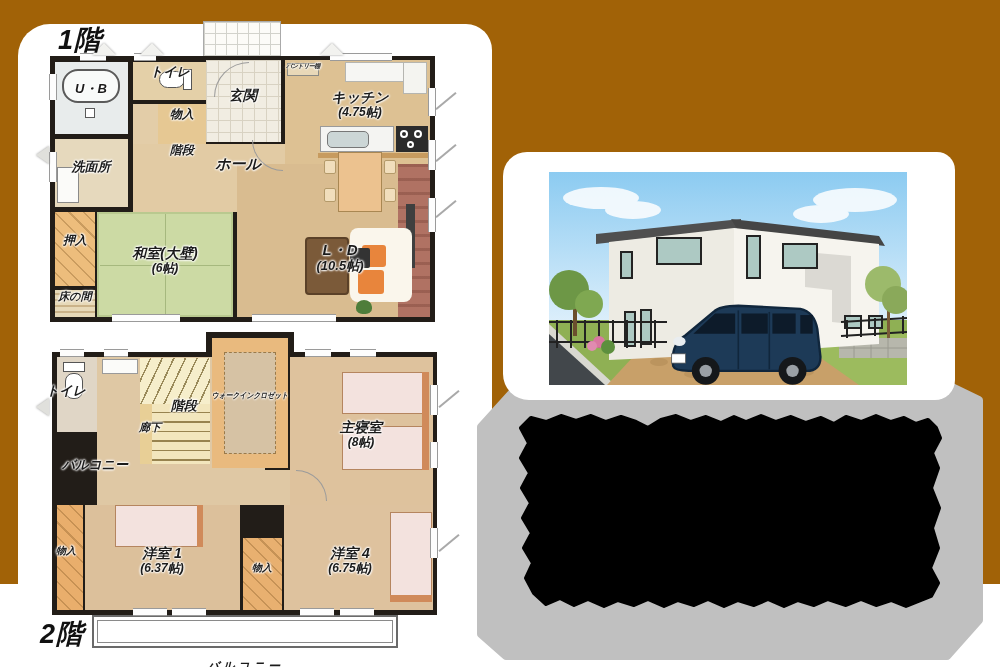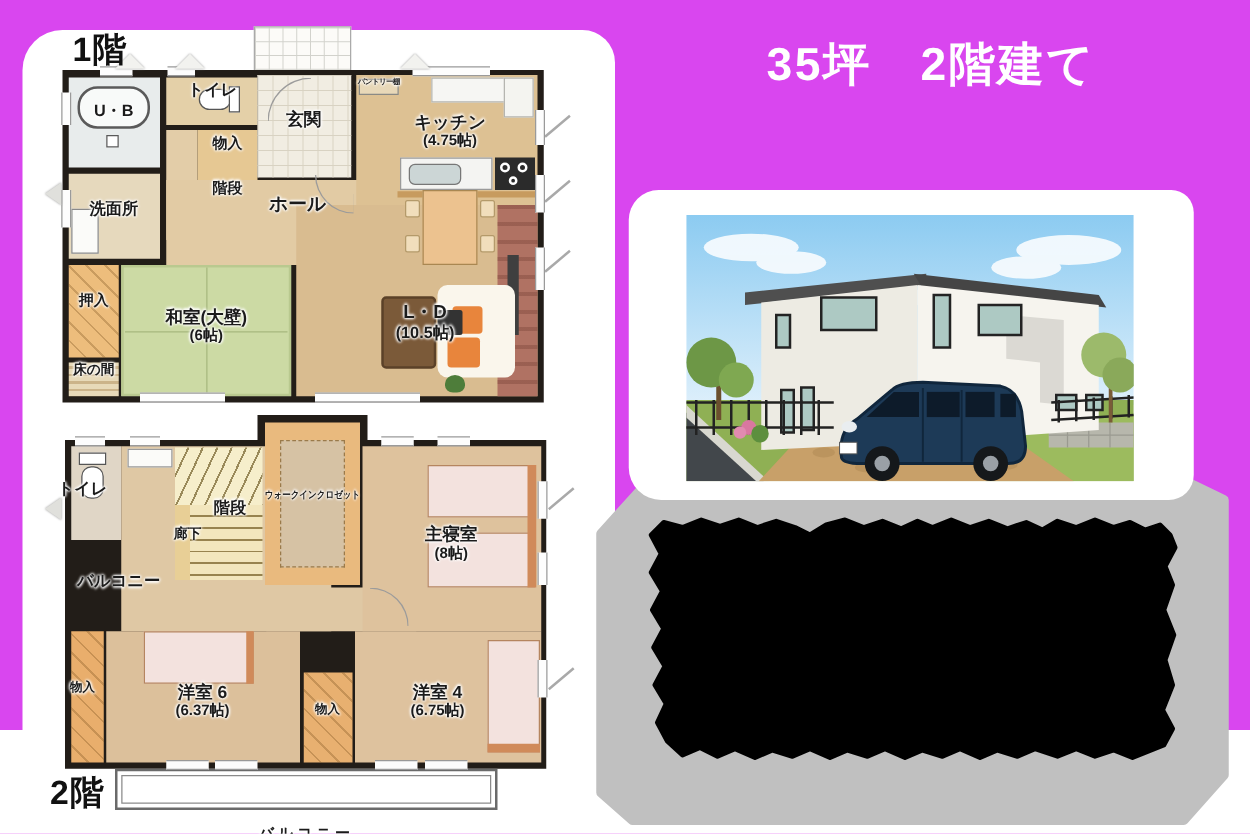--- a/index.html
+++ b/index.html
@@ -1,18 +1,18 @@
 <!DOCTYPE html>
 <html><head>
 <meta charset="utf-8">
 <style>
   html,body{margin:0;padding:0;}
   body{width:1000px;height:667px;position:relative;overflow:hidden;
        font-family:"Liberation Sans","DejaVu Sans",sans-serif;}
-  .page{position:absolute;inset:0;width:1000px;height:584px;background:#d946ef;}
+  .page{position:absolute;inset:0;width:1000px;height:584px;background:#a16207;font-style:italic;}
   .panel{position:absolute;background:#ffffff;}
   .abs{position:absolute;box-sizing:border-box;}
   .room{position:absolute;box-sizing:border-box;}
   .rlabel{position:absolute;transform:translateX(-50%);font-weight:700;color:#1b1b1b;
           white-space:nowrap;text-align:center;line-height:1.12;z-index:40;
           text-shadow:0 1px 2px rgba(255,255,255,.95),0 -1px 2px rgba(255,255,255,.95),
                       1px 0 2px rgba(255,255,255,.95),-1px 0 2px rgba(255,255,255,.95);}
   .rlabel .sz{display:block;font-weight:700;}
   .floor-tag{position:absolute;font-size:27px;font-weight:700;color:#111;z-index:45;letter-spacing:1px;}
   .plan{position:absolute;background:#221d18;z-index:10;}
@@ -215,32 +215,31 @@
   <div class="rlabel" style="left:184px;top:399px;font-size:13px;">階段</div>
   <div class="rlabel" style="left:150px;top:421px;font-size:11px;">廊下</div>
   <div class="rlabel" style="left:250px;top:392px;font-size:8px;transform:translateX(-50%) scaleX(.85);">ウォークインクロゼット</div>
   <div class="rlabel" style="left:361px;top:420px;font-size:14px;">
     <span>主寝室</span>
     <span class="sz" style="font-size:12px;">(8帖)</span>
   </div>
   <div class="rlabel" style="left:95px;top:458px;font-size:13px;">バルコニー</div>
   <div class="rlabel" style="left:66px;top:545px;font-size:10px;">物入</div>
   <div class="rlabel" style="left:162px;top:546px;font-size:14px;">
-    <span>洋室 6</span>
+    <span>洋室 1</span>
     <span class="sz" style="font-size:12px;">(6.37帖)</span>
   </div>
   <div class="rlabel" style="left:262px;top:562px;font-size:10px;">物入</div>
   <div class="rlabel" style="left:350px;top:546px;font-size:14px;">
     <span>洋室 4</span>
     <span class="sz" style="font-size:12px;">(6.75帖)</span>
   </div>
   <div class="rlabel" style="left:245px;top:622px;font-size:12px;letter-spacing:3px;margin-top:38px;">バルコニー</div>
 
   <div class="title">
-    <div>35坪　2階建て</div>
   </div>
 
   <svg class="abs" style="left:476px;top:378px;z-index:3;" width="510" height="285" viewBox="0 0 510 285">
     <polygon points="5,49 43,7 472,7 503,22 503,242 471,278 30,278 5,256" fill="#c0c0c0" stroke="#c0c0c0" stroke-width="8" stroke-linejoin="round"></polygon>
     <polygon fill="#000" stroke="#000" stroke-width="4" stroke-linejoin="round" points="45,50 55,40 70,44 85,38 100,43 115,38 130,44 145,39 160,44 172,50 185,42 200,38 215,44 230,39
               245,45 258,39 270,44 285,38 300,44 315,39 330,45 345,40 358,46 370,39 385,44 400,38 415,44 428,40
               440,46 452,42 460,50 464,60 456,75 462,90 455,110 463,130 456,150 462,170 454,190 462,205 455,218
               445,222 430,228 415,222 400,227 385,221 370,227 352,221 338,227 322,222 308,228 292,221 278,227
               262,222 248,228 232,221 218,227 202,222 188,228 172,221 158,227 142,222 128,228 112,221 98,227
               84,220 70,226 58,215 50,200 57,185 48,170 56,155 47,140 55,125 46,110 54,95 45,80 53,65"></polygon>

